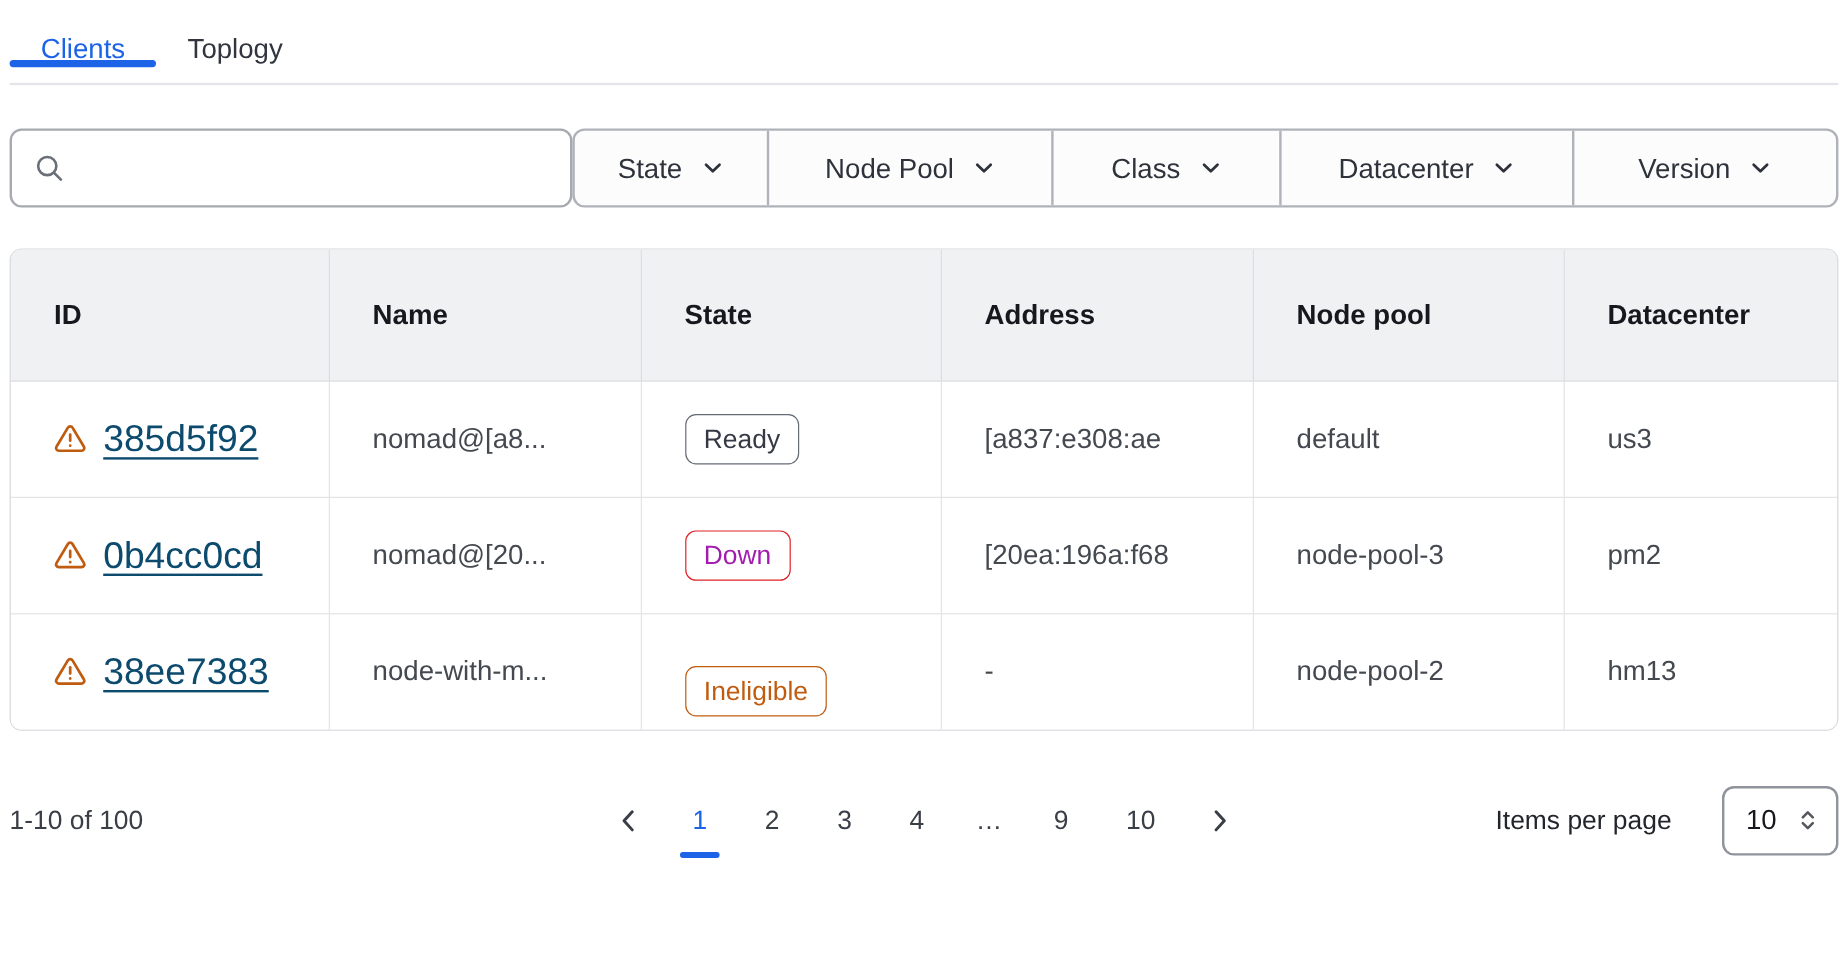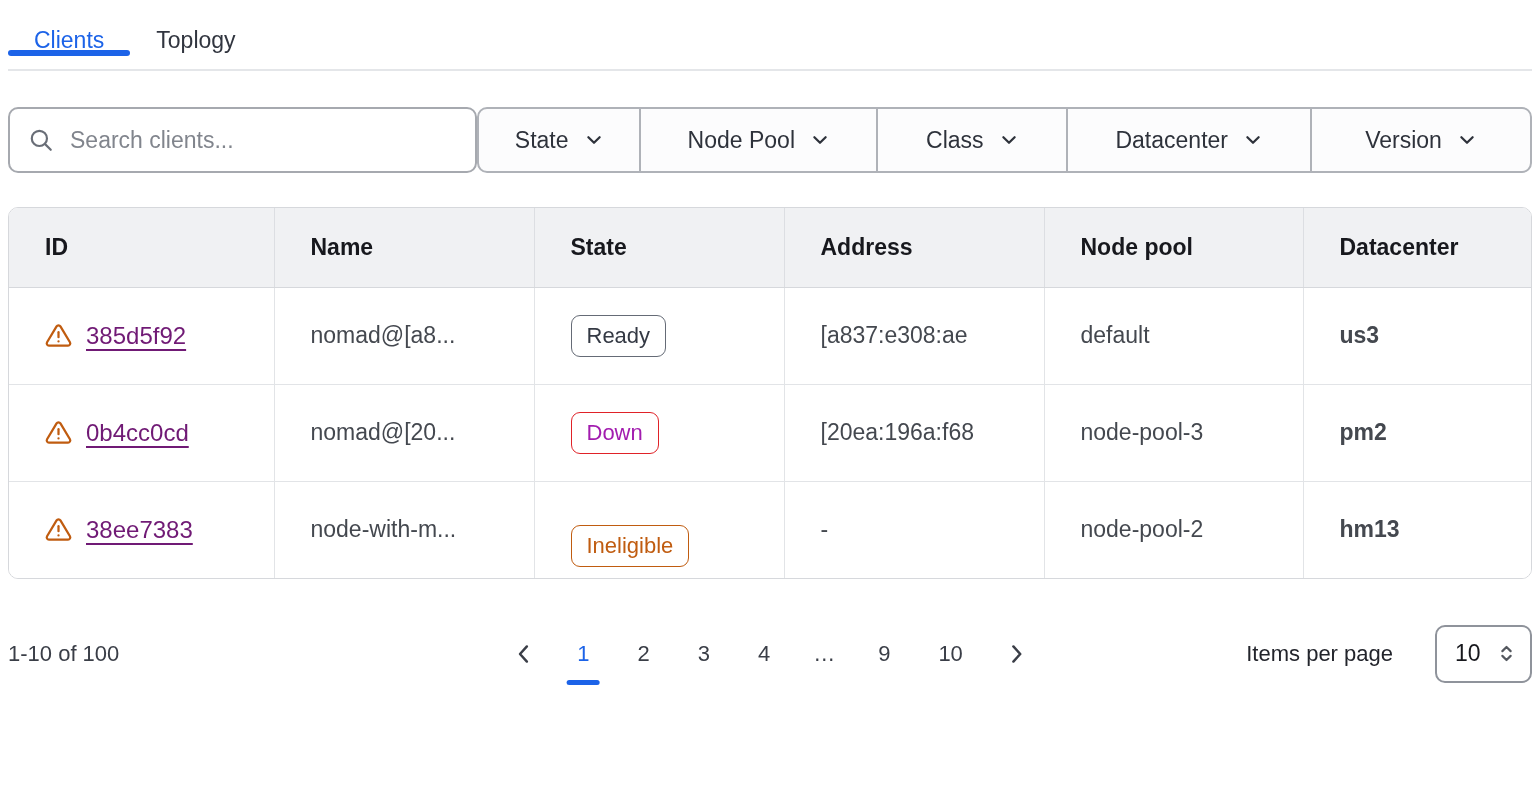--- a/index.html
+++ b/index.html
@@ -30,32 +30,32 @@
          border: none; background: transparent; font-family: "Liberation Sans", sans-serif;
          font-size: 23px; color: #2e323b; cursor: pointer; border-right: 2px solid #afb2b8; }
   .filter-seg:last-child { border-right: none; }
   .f0 { width: 164px; } .f1 { width: 239px; } .f2 { width: 192px; } .f3 { width: 246px; } .f4 { width: 220px; }
 
   
   .table-wrap { margin-top: 34px; border: 1px solid #d6d8dc; border-radius: 10px; overflow: hidden; }
   table { width: 100%; border-collapse: collapse; table-layout: fixed; }
   col.c0 { width: 265px; } col.c1 { width: 260px; } col.c2 { width: 250px; }
   col.c3 { width: 260px; } col.c4 { width: 259px; } col.c5 { width: auto; }
-  thead th { background: #f0f1f3; height: 79px; text-align: left; font-size: 23px; font-weight: 700;
+  thead th { background: #f0f1f3; height: 109px; text-align: left; font-size: 23px; font-weight: 700;
          color: #17181d; padding: 0 20px 0 36px; border-right: 1px solid #dcdee2;
          border-bottom: 1px solid #d6d8dc; }
   thead th:last-child { border-right: none; }
   tbody td { height: 96px; font-size: 23px; color: #44484f; padding: 0 20px 0 36px;
          border-right: 1px solid #e2e4e7; border-bottom: 1px solid #e2e4e7; background: #fff;
          overflow: hidden; white-space: nowrap; }
-  tbody td:last-child { border-right: none; font-weight: bold; }
+  tbody td:last-child { border-right: none; }
   tbody tr:last-child td { border-bottom: none; }
   .cell-id { display: flex; align-items: center; gap: 14px; height: 96px; }
-  .id-link { color: #701a75; text-decoration: underline; text-underline-offset: 5px;
-         text-decoration-thickness: 1.5px; font-size: 24px; cursor: pointer; }
+  .id-link { color: #0c4a6e; text-decoration: underline; text-underline-offset: 5px;
+         text-decoration-thickness: 1.5px; font-size: 31px; cursor: pointer; }
   .badge { display: inline-block; font-size: 22px; padding: 7px 15px; border-radius: 9px;
          border: 1.5px solid #656b76; color: #343944; background: #fff; }
   .badge.critical { border-color: #e02228; color: #a21caf; }
   .badge.warning  { border-color: #c05c10; color: #c05c10; margin-top: 32px; }
 
   
   .pagination { position: relative; display: flex; align-items: center; margin-top: 40px; height: 70px; }
   .range-label { font-size: 22px; color: #3a3e47; }
   .pager { position: absolute; left: 50%; transform: translateX(-50%); display: flex;
          align-items: center; gap: 22px; }
@@ -85,21 +85,20 @@
       <span>Toplogy</span>
     </div>
   </nav>
 
   <div class="toolbar">
     <div class="search-box">
       <svg width="26" height="26" viewBox="0 0 24 24" fill="none" stroke="#696e77" stroke-width="2" stroke-linecap="round">
         <circle cx="10.5" cy="10.5" r="7"></circle>
           <line x1="15.8" y1="15.8" x2="21" y2="21"></line>
       </svg>
-      <input type="text" placeholder="Search clients..." style="">
     </div>
 
     <div class="filters">
       <button class="filter-seg f0">
         <span>State</span>
         <svg width="20" height="20" viewBox="0 0 16 16" fill="none" stroke="#2e323b" stroke-width="1.8" stroke-linecap="round" stroke-linejoin="round">
             <polyline points="3.5,5.8 8,10.2 12.5,5.8"></polyline>
           </svg>
       </button>
       <button class="filter-seg f1">

